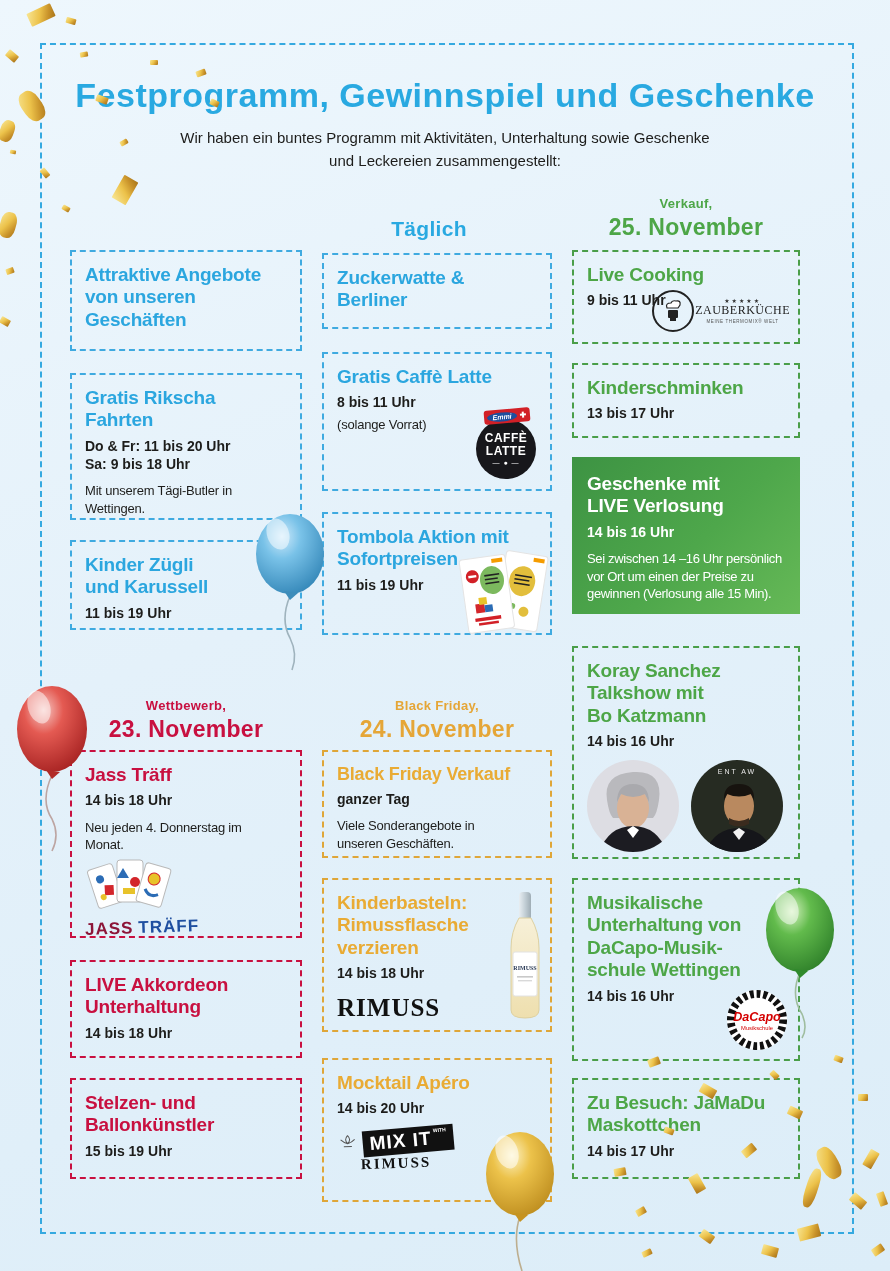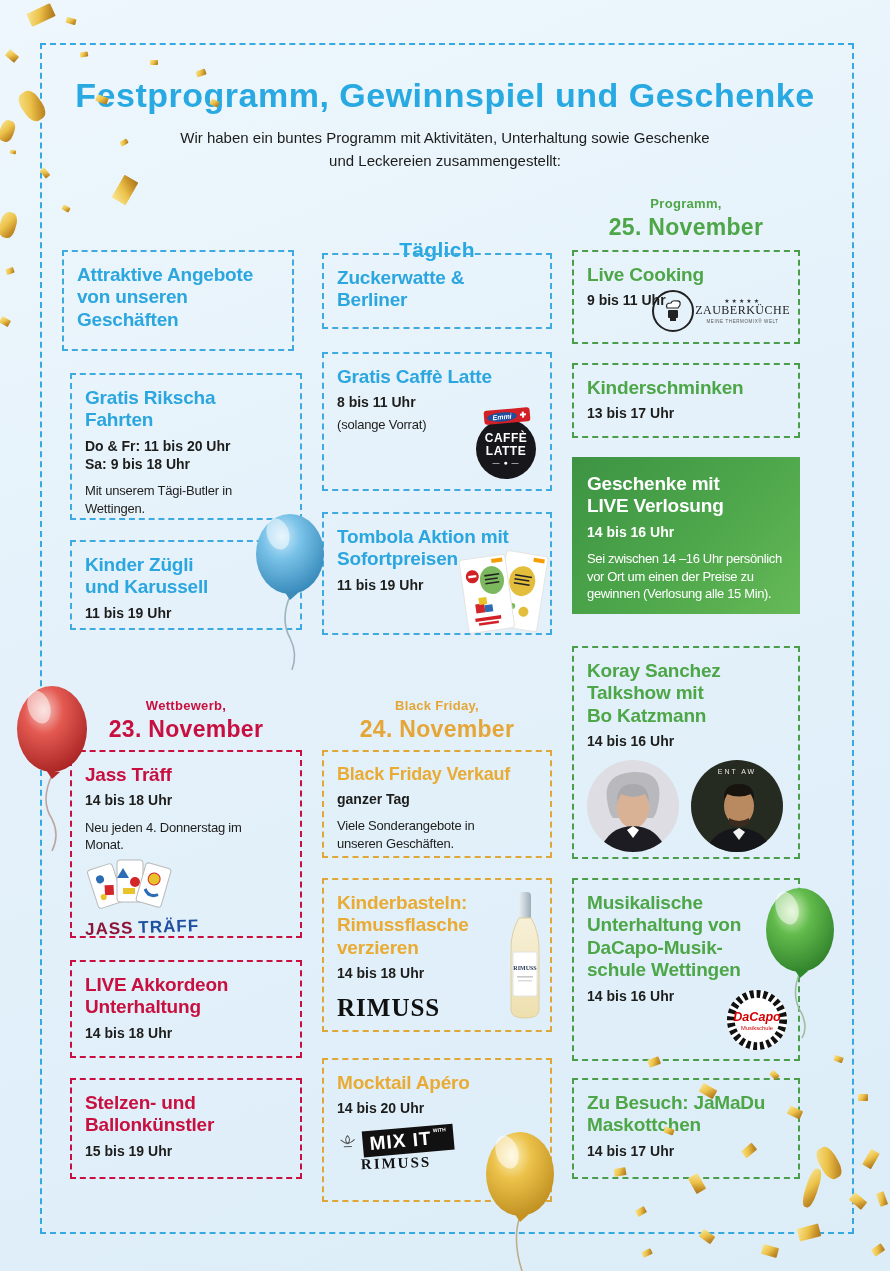--- a/index.html
+++ b/index.html
@@ -67,37 +67,37 @@
 </head>
 <body>
 
 <div id="page">
   <div id="frame"></div>
 
   <div class="page-title">Festprogramm, Gewinnspiel und Geschenke</div>
   <div class="page-sub">Wir haben ein buntes Programm mit Aktivitäten, Unterhaltung sowie Geschenke
 und Leckereien zusammengestellt:</div>
 
-  <div class="col-header hdr-blue" style="left:322px;top:214px;width:230px;margin-top:21px;">
+  <div class="col-header hdr-blue" style="left:314px;top:214px;width:230px;">
     <span class="big" style="font-size:21px;">Täglich</span>
   </div>
   <div class="col-header hdr-green" style="left:572px;top:196px;width:228px;">
-    <span class="small">Programm,</span>
+    <span class="small">Verkauf,</span>
     <span class="big">25. November</span>
   </div>
   <div class="col-header hdr-red" style="left:70px;top:698px;width:232px;">
     <span class="small">Wettbewerb,</span>
     <span class="big">23. November</span>
   </div>
   <div class="col-header hdr-gold" style="left:322px;top:698px;width:230px;">
     <span class="small">Black Friday,</span>
     <span class="big">24. November</span>
   </div>
 
-  <div class="card blue" style="left:62px;top:250px;width:232px;height:101px;">
+  <div class="card blue" style="left:70px;top:250px;width:232px;height:101px;">
     <div class="title">Attraktive Angebote
 von unseren
 Geschäften</div>
   </div>
 
   <div class="card blue" style="left:70px;top:373px;width:232px;height:147px;">
     <div class="title">Gratis Rikscha
 Fahrten</div>
     <div class="time">Do &amp; Fr: 11 bis 20 Uhr
 Sa: 9 bis 18 Uhr</div>

